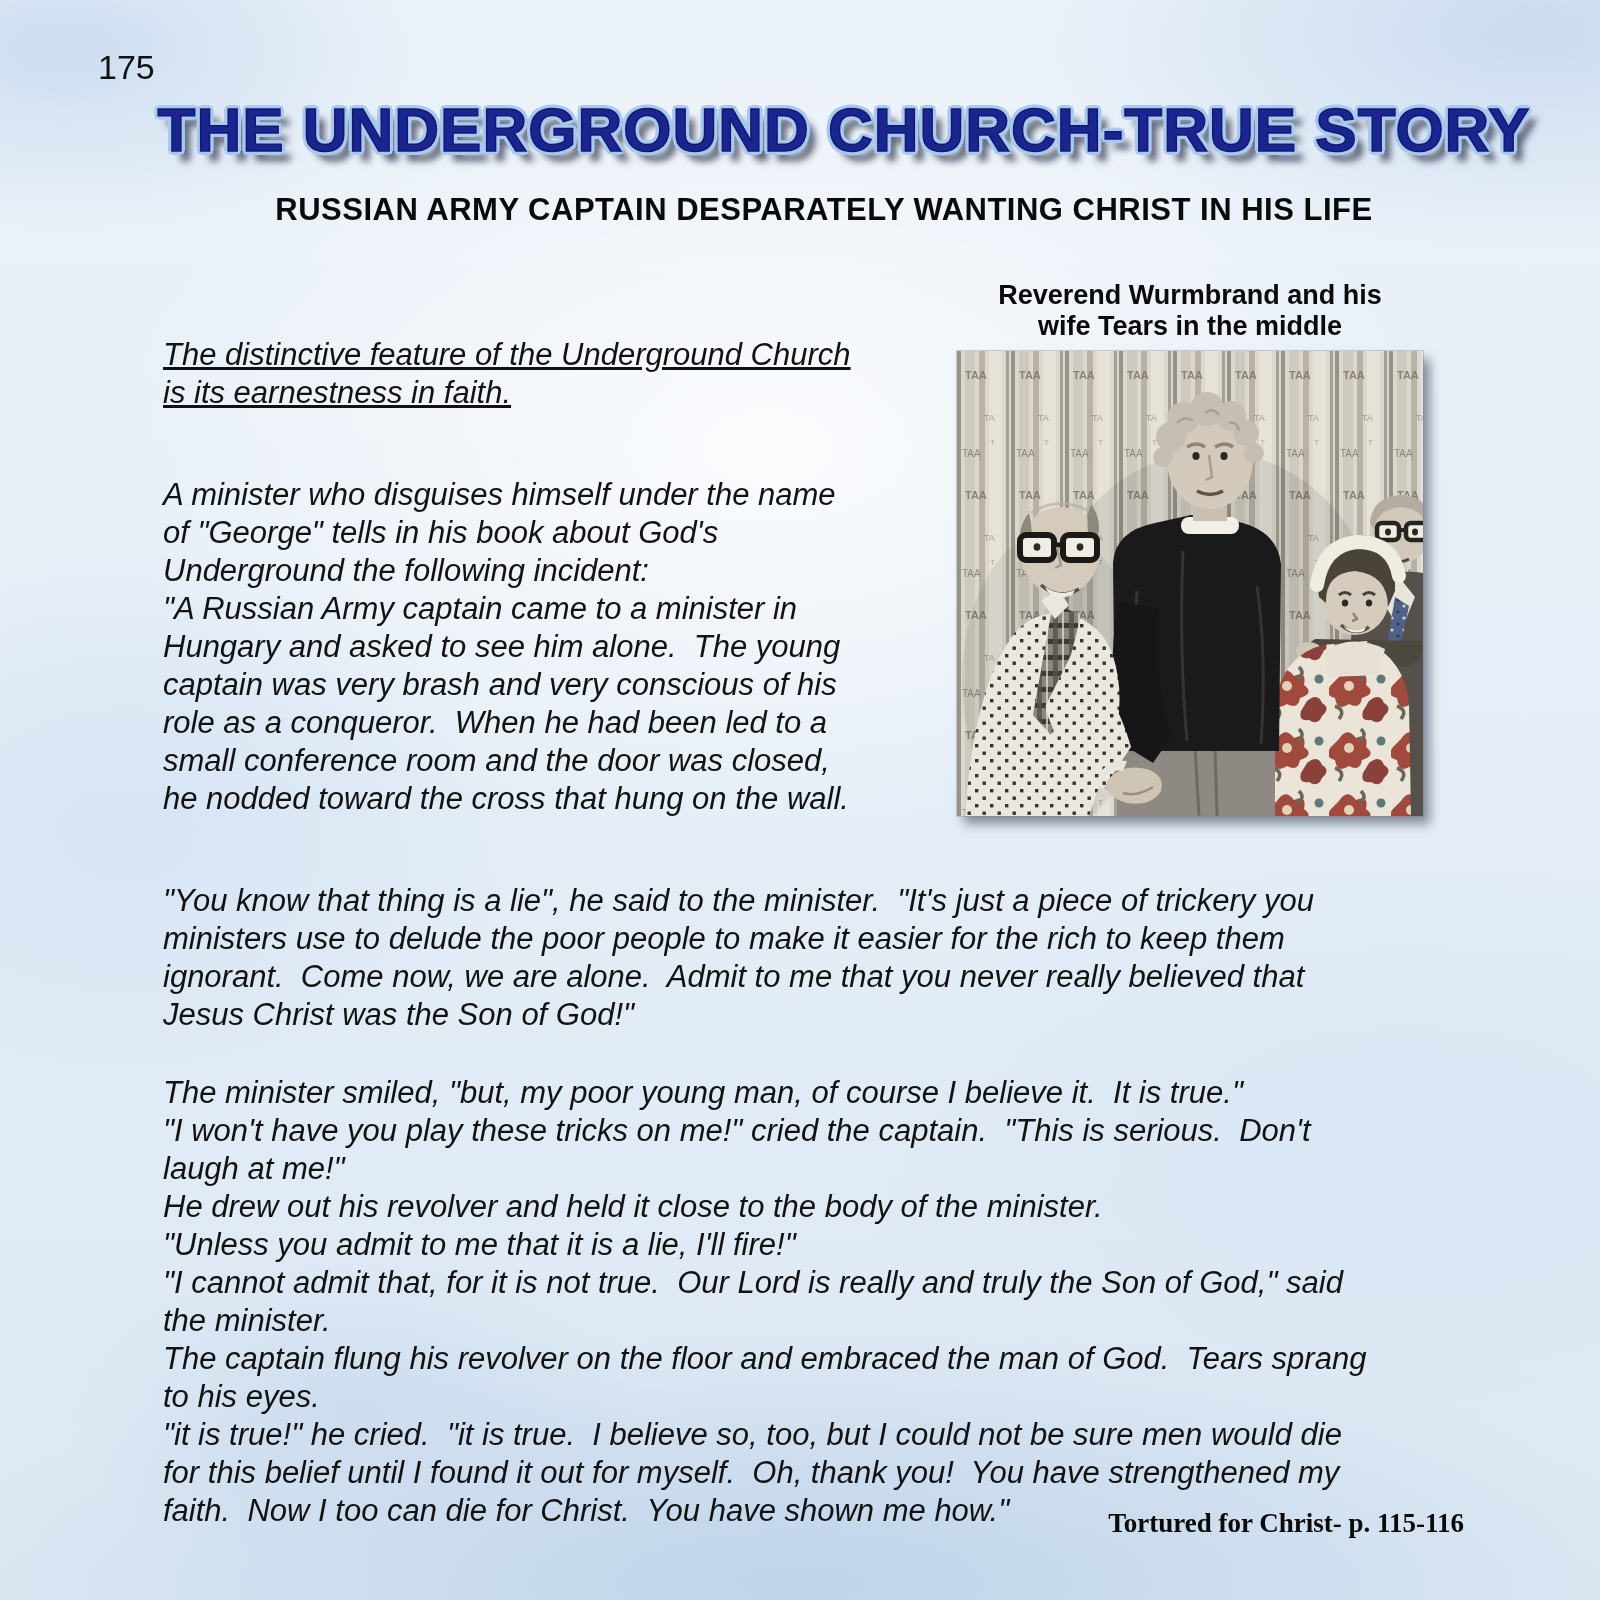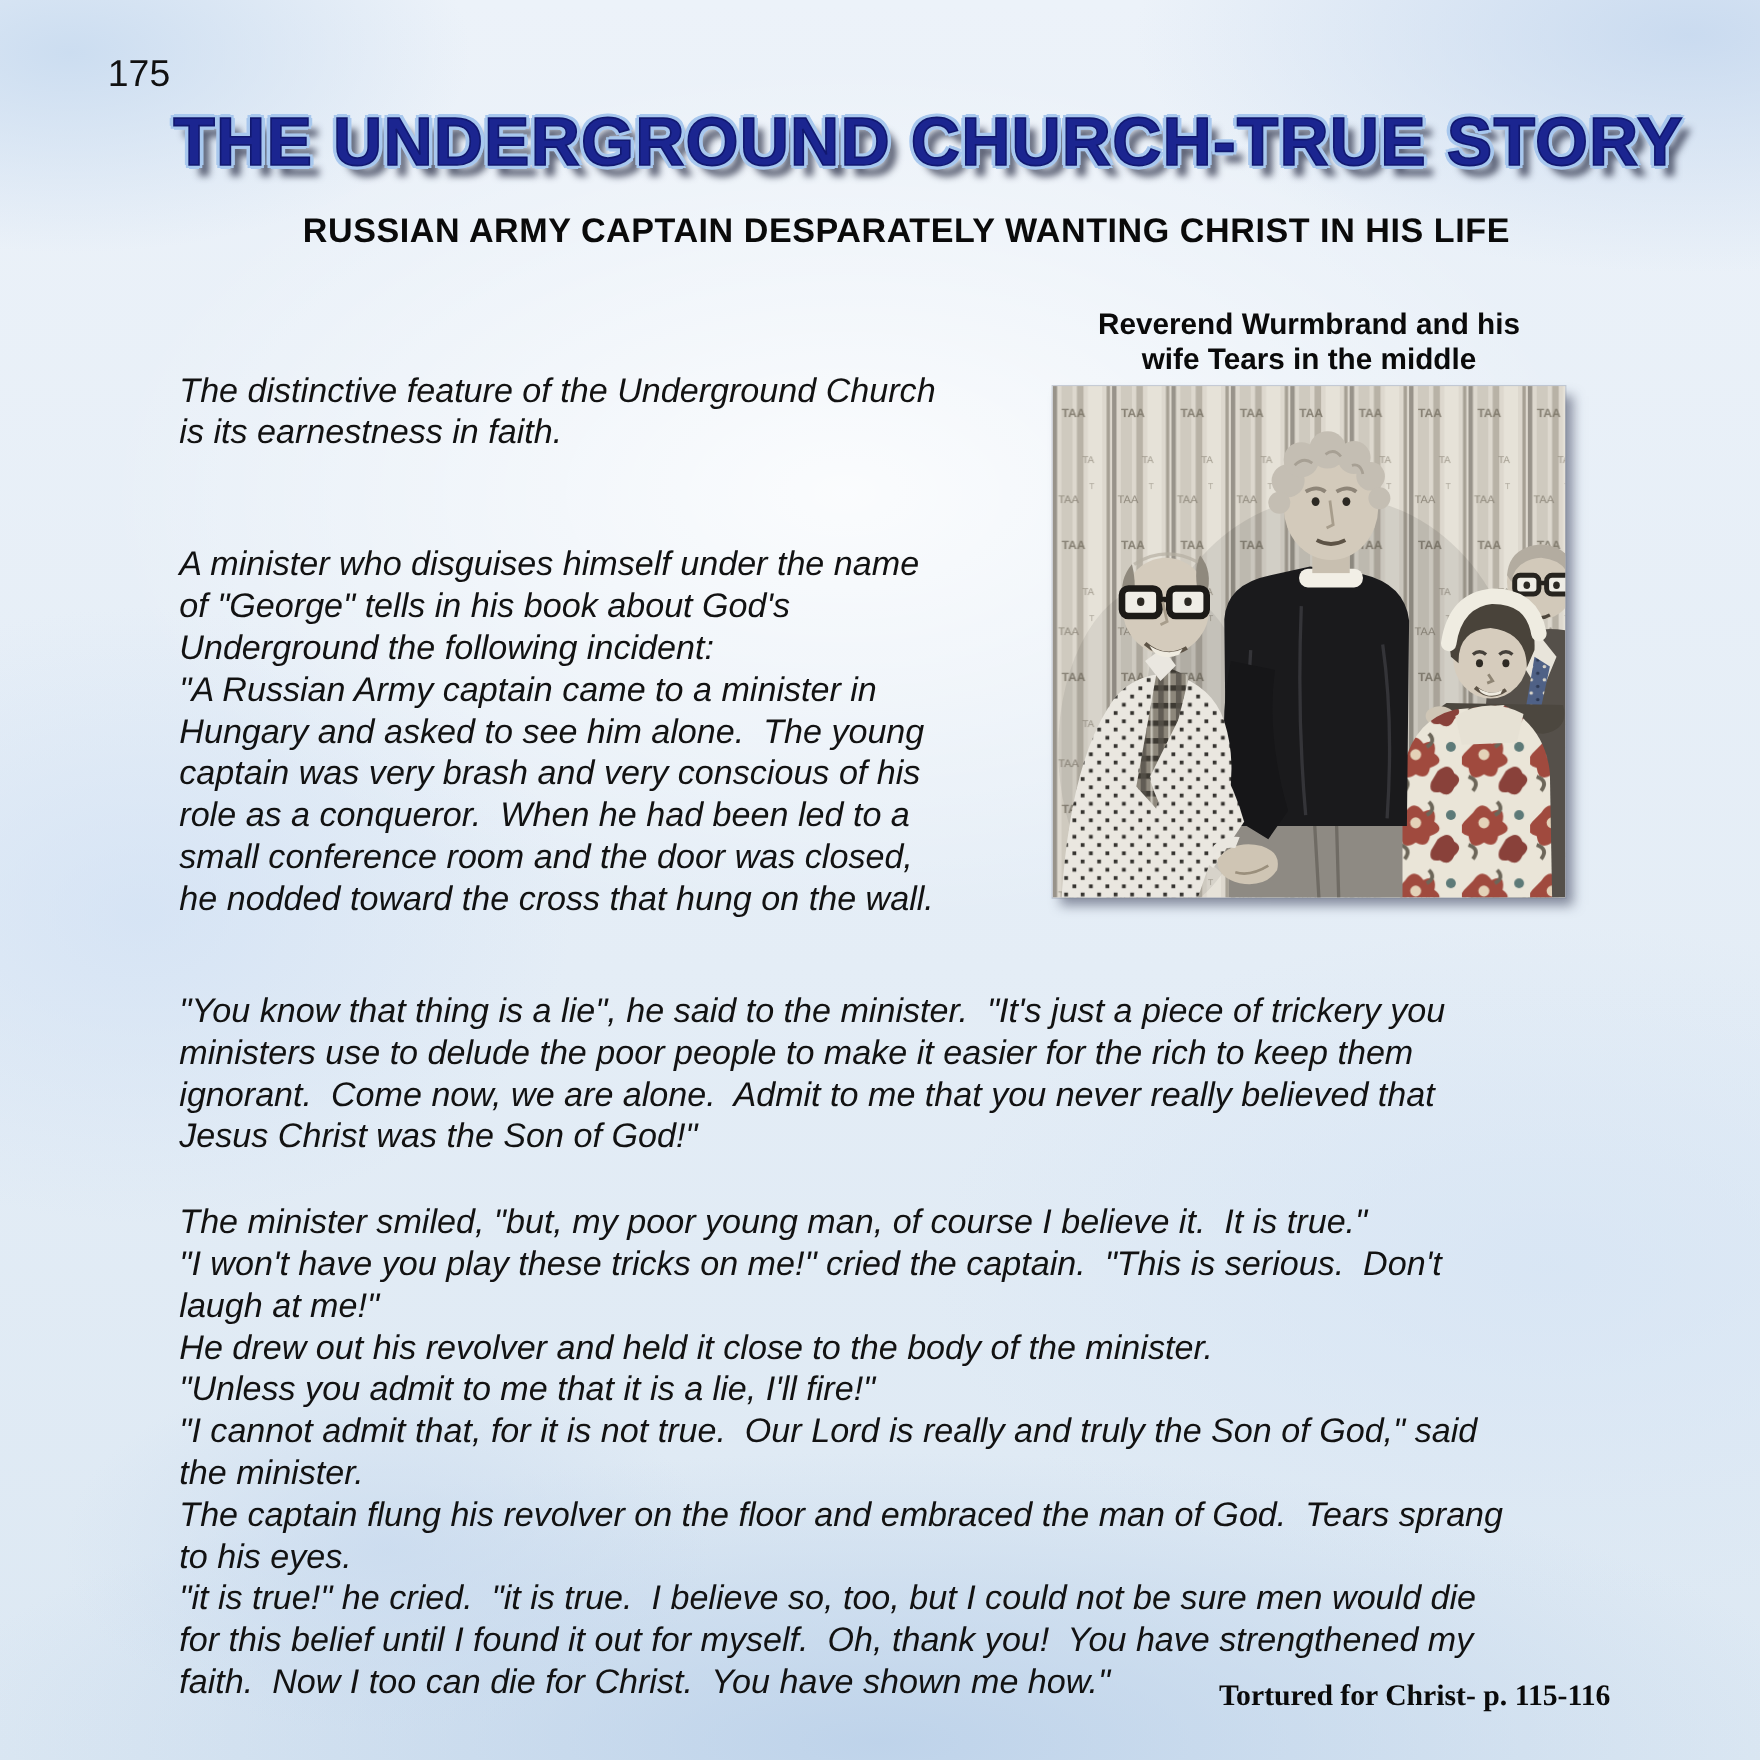--- a/index.html
+++ b/index.html
@@ -46,21 +46,21 @@
     width:466px; height:465px; background:#efece4;
     box-shadow:7px 8px 10px rgba(55,60,85,0.55);
     outline:1px solid rgba(120,130,150,0.35);
   }
   .photo-frame svg { display:block; }
   .body-text { position:absolute; left:163px; top:336px; width:1307px; }
   .body-text p {
     margin:0; font-style:italic; font-size:31px; line-height:38px;
     white-space:pre-wrap; color:#121212;
   }
-  p.para-intro    { margin-bottom:82px; }
+  p.para-intro    { margin-bottom:64px;text-decoration:underline; }
   p.para-minister { margin-bottom:64px; }
   p.para-lie      { margin-bottom:40px; }
   .attribution {
     margin-top:-22px; padding-right:6px; text-align:right;
     font-size:27px; font-weight:bold; color:#0a0a0a;font-family:Liberation Serif, serif;
   }
 </style>
 </head>
 <body>
 

